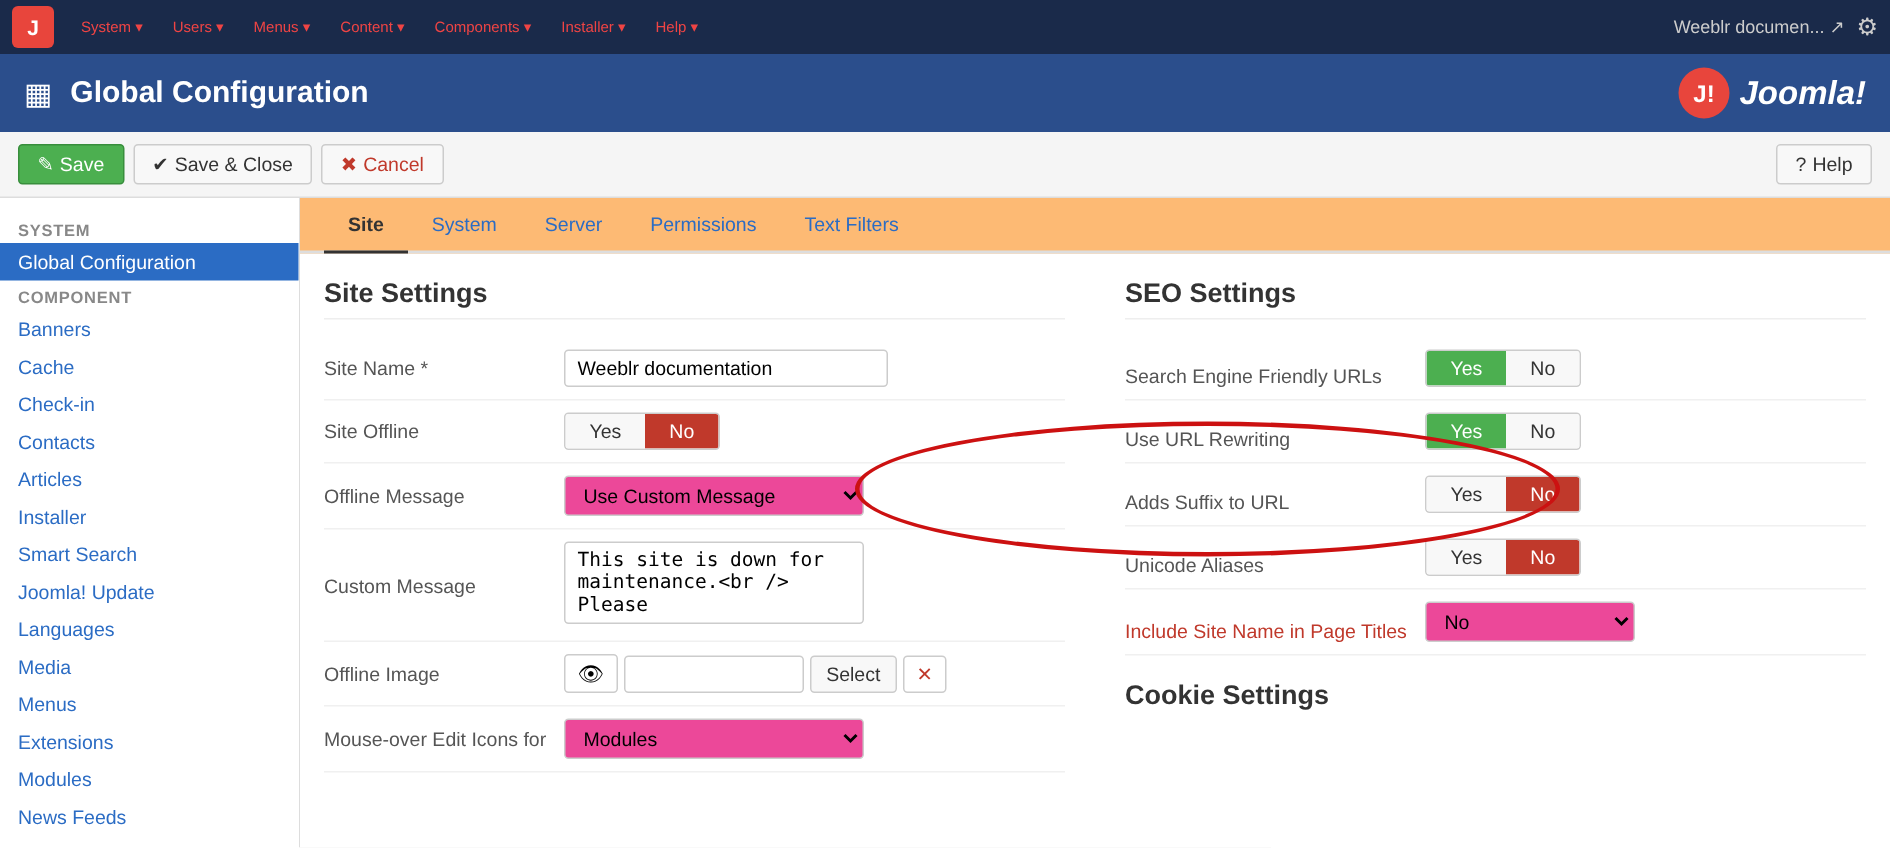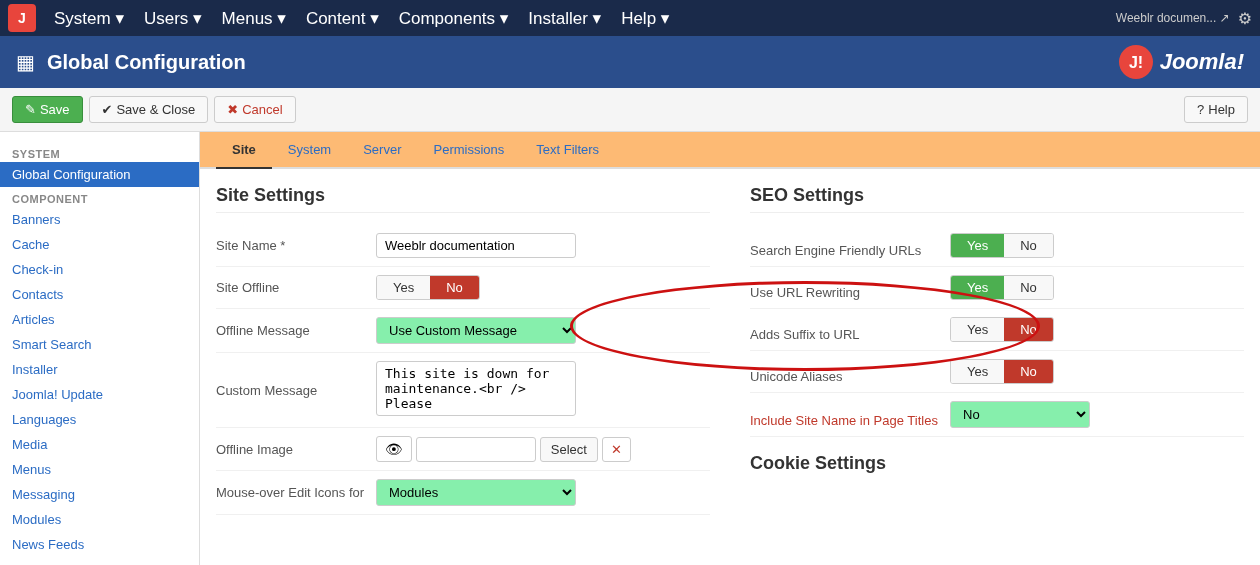--- a/index.html
+++ b/index.html
@@ -19,21 +19,21 @@
       background: #e8453c;
       border-radius: 4px;
       display: flex; align-items: center; justify-content: center;
       color: white; font-weight: bold; font-size: 14px;
       margin-right: 8px;
     }
     .top-nav .nav-items {
       display: flex; align-items: center; flex: 1;
     }
     .top-nav .nav-item {
-      color: #ffffff; padding: 0 10px; cursor: pointer; font-size: 17px; white-space: nowrap;
+      color: #ef4444; padding: 0 10px; cursor: pointer; font-size: 10px; white-space: nowrap;
       display: flex; align-items: center; gap: 3px;
     }
     .top-nav .nav-right {
       display: flex; align-items: center; gap: 8px; margin-left: auto;
     }
     .top-nav .doc-link { color: #ccc; font-size: 12px; cursor: pointer; }
     .top-nav .gear-icon { color: #ccc; font-size: 16px; cursor: pointer; }
 
     
     .header-bar {
@@ -154,40 +154,40 @@
     }
     .form-label {
       width: 160px; flex-shrink: 0;
       color: #555; font-size: 13px;
     }
     .form-control-area { flex: 1; }
 
     
     .text-input {
       border: 1px solid #ccc; border-radius: 3px;
-      padding: 4px 8px; font-size: 13px; width: 200px;
+      padding: 4px 8px; font-size: 13px; width: 216px;
       background: white;
     }
 
     
     .toggle-group {
       display: inline-flex; border: 1px solid #ccc; border-radius: 3px; overflow: hidden;
     }
     .toggle-btn {
       padding: 4px 16px; cursor: pointer; font-size: 13px; border: none;
       background: #f8f8f8; color: #333;
     }
     .toggle-btn.active-yes { background: #4caf50; color: white; }
     .toggle-btn.active-no { background: #c0392b; color: white; }
 
     
     .form-select {
       border: 1px solid #ccc; border-radius: 3px;
       padding: 4px 8px; font-size: 13px; width: 200px;
-      background: #86efac; cursor: pointer;
+      background: #ec4899; cursor: pointer;
     }
 
     
     .form-textarea {
       border: 1px solid #ccc; border-radius: 3px;
       padding: 4px 8px; font-size: 13px; width: 200px; height: 55px;
       resize: none;
     }
 
     
@@ -286,27 +286,27 @@
 
   <div class="sidebar">
     <div class="section-label">SYSTEM</div>
     <div class="sidebar-item active">Global Configuration</div>
     <div class="section-label">COMPONENT</div>
     <div class="sidebar-item">Banners</div>
     <div class="sidebar-item">Cache</div>
     <div class="sidebar-item">Check-in</div>
     <div class="sidebar-item">Contacts</div>
     <div class="sidebar-item">Articles</div>
+    <div class="sidebar-item">Installer</div>
     <div class="sidebar-item">Smart Search</div>
-    <div class="sidebar-item">Installer</div>
     <div class="sidebar-item">Joomla! Update</div>
     <div class="sidebar-item">Languages</div>
     <div class="sidebar-item">Media</div>
     <div class="sidebar-item">Menus</div>
-    <div class="sidebar-item">Messaging</div>
+    <div class="sidebar-item">Extensions</div>
     <div class="sidebar-item">Modules</div>
     <div class="sidebar-item">News Feeds</div>
   </div>
 
   <div class="content-area">
 
     <div class="tabs">
       <div class="tab active">Site</div>
       <div class="tab">System</div>
       <div class="tab">Server</div>

